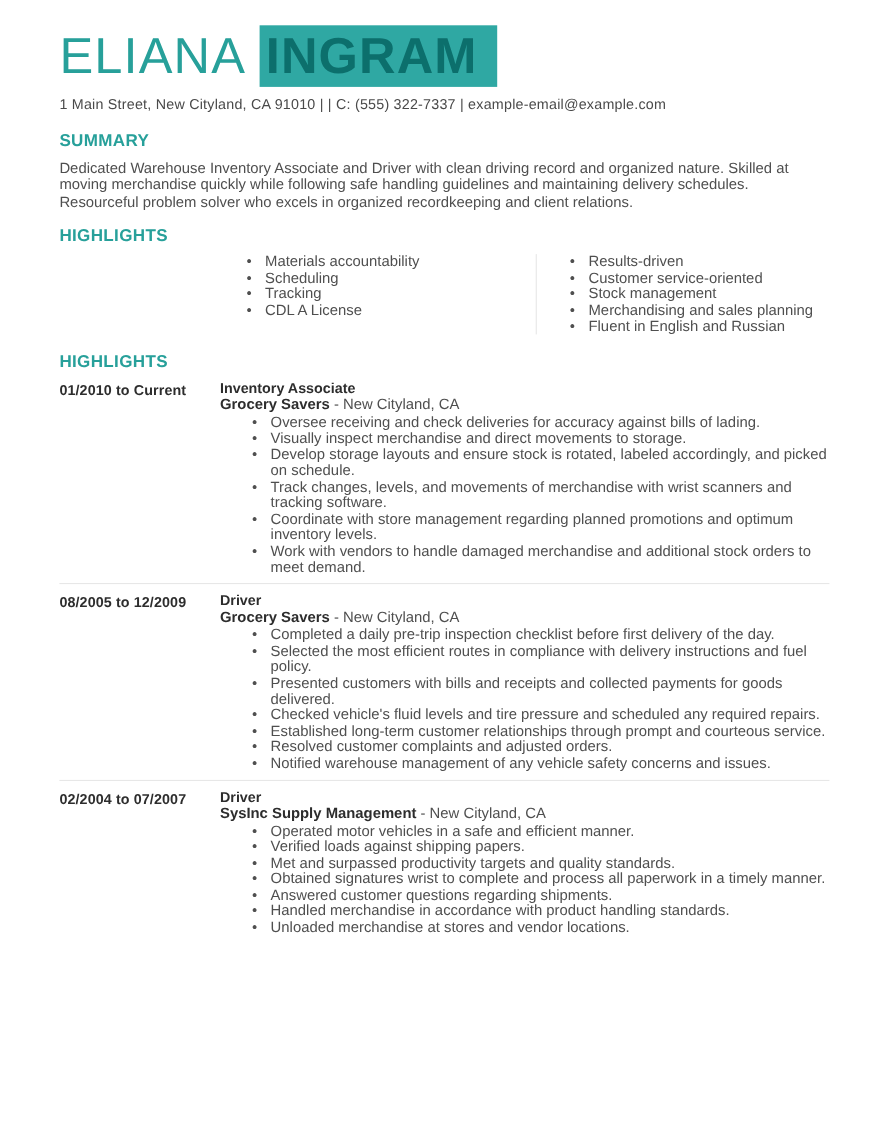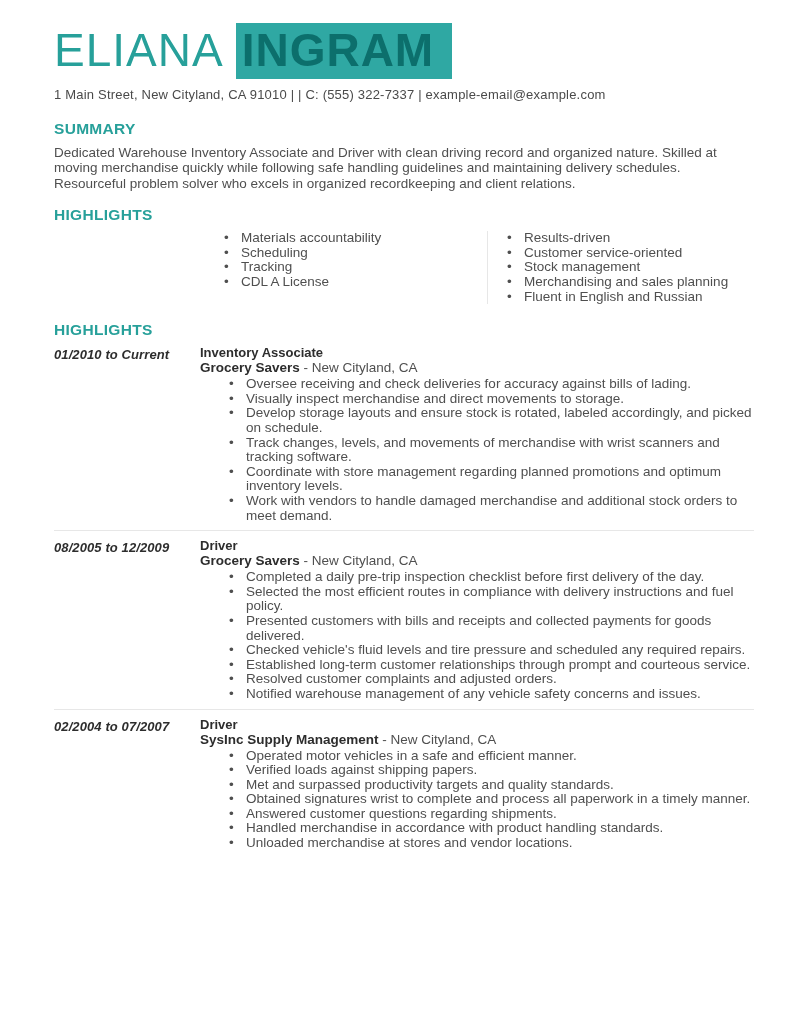--- a/index.html
+++ b/index.html
@@ -33,28 +33,28 @@
   .sec-summary{margin-top:18px;}
   .summary-text{margin:7px 0 0;font-size:13.5px;line-height:15.5px;}
 
   
   .sec-highlights{margin-top:15px;}
   .hl-panel{display:flex;margin:7px 0 0 168px;}
   ul{list-style:none;margin:0;padding:0;}
   .li{position:relative;padding-left:19px;font-size:13.5px;line-height:14.6px;}
   .li::before{content:"\2022";position:absolute;left:2px;top:0;}
   .hl-col.col1{width:265px;}
-  .hl-col.col2{flex:1;border-left:1px solid var(--rule);padding-left:17px;}
+  .hl-col.col2{flex:1;border-left:1px solid var(--rule);padding-left:28px;}
 
   
   .sec-experience{margin-top:17px;}
   .jobs{margin-top:6px;}
   .job{display:flex;}
   .job + .job{margin-top:7px;border-top:1px solid var(--rule);padding-top:7px;}
-  .dates{width:146px;flex:none;font-size:13px;font-weight:700;color:var(--text-dark);padding-top:2px;letter-spacing:.1px;font-style:italic;}
+  .dates{width:146px;flex:none;font-size:13px;font-weight:700;color:var(--text-dark);padding-top:2px;letter-spacing:.1px;}
   .job-body{flex:1;}
   .job-title{font-size:13px;font-weight:700;color:var(--text-dark);line-height:15px;}
   .company-line{font-size:13.5px;line-height:15px;}
   .company{font-weight:700;color:var(--text-dark);}
   ul.bullets{padding:2px 0 0 27px;}
 </style>
 </head>
 <body>
 
 <div class="page">

